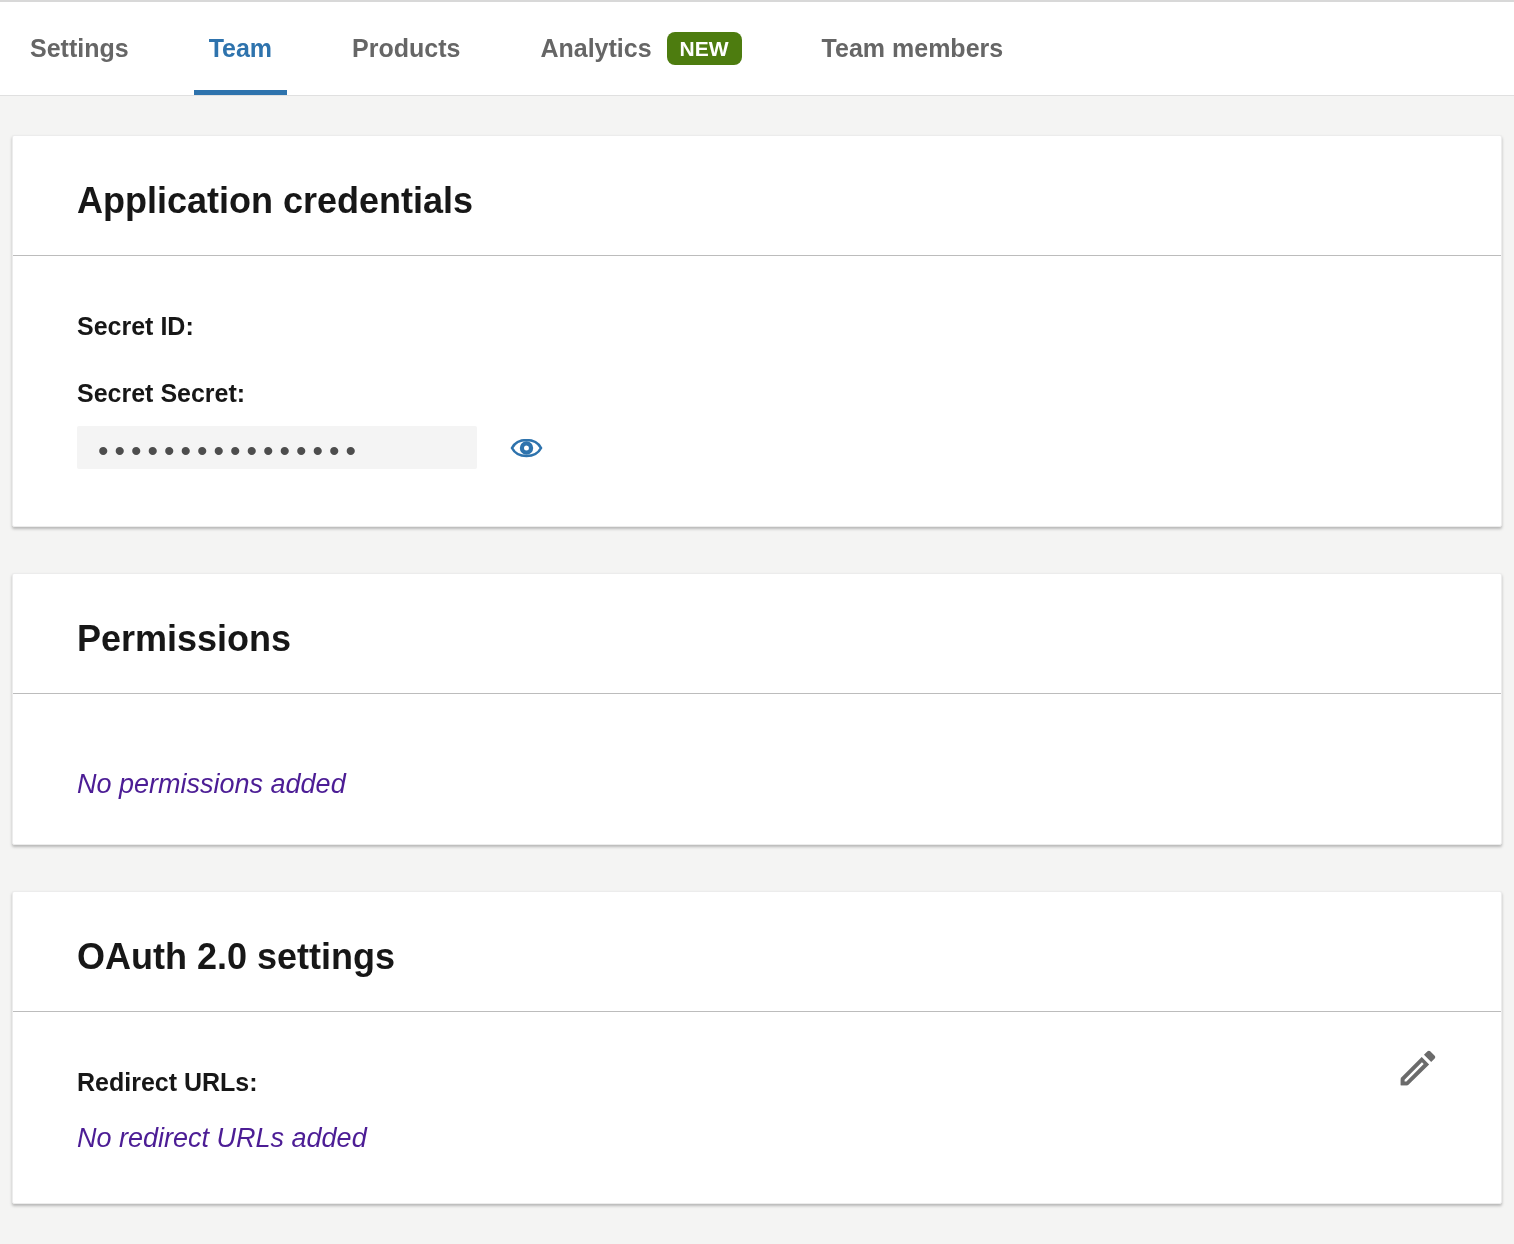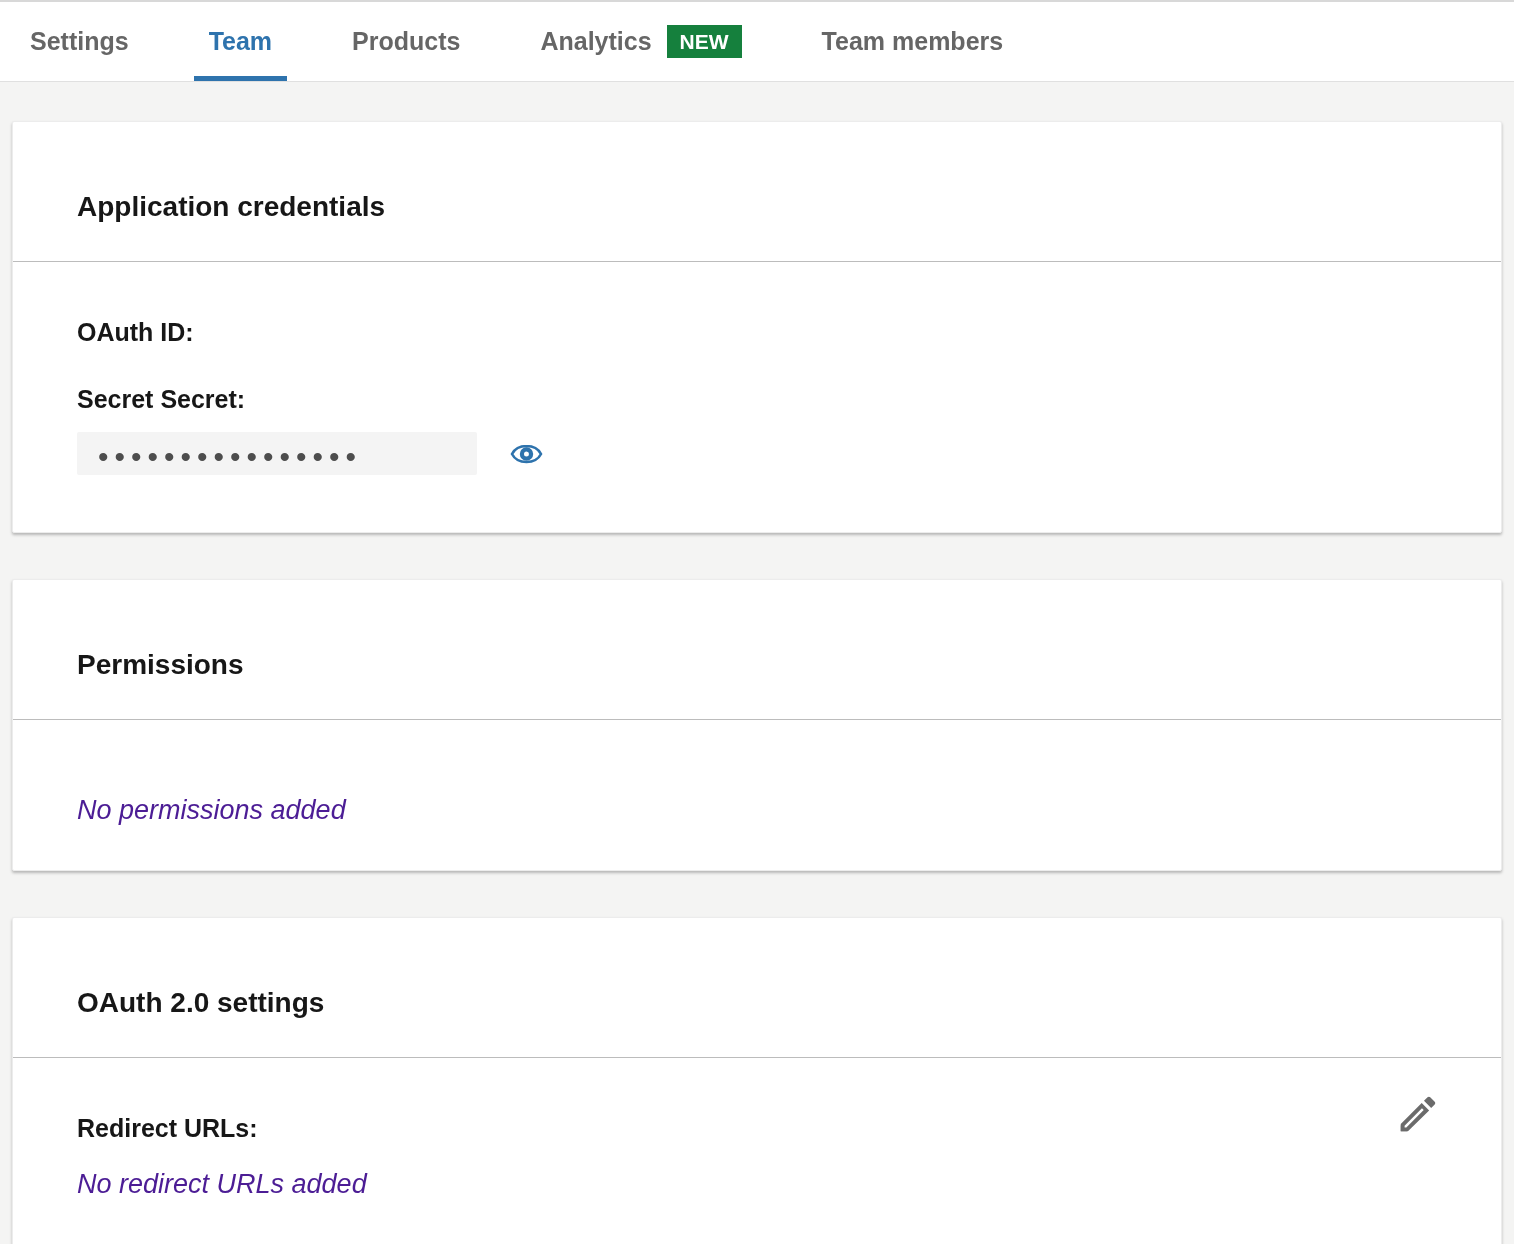--- a/index.html
+++ b/index.html
@@ -5,21 +5,21 @@
   * { margin: 0; padding: 0; box-sizing: border-box; }
   html, body {
     width: 1514px; height: 1244px;
     font-family: "Liberation Sans", "DejaVu Sans", sans-serif;
     background: #f4f4f3;
     overflow: hidden;
   }
 
   
   .tabbar {
-    height: 82px;
+    height: 96px;
     background: #ffffff;
     border-top: 2px solid #d8d8d8;
     border-bottom: 1px solid #e0e0e0;
     display: flex;
     align-items: stretch;
     padding-left: 15px;
   }
   .tab {
     display: flex;
     align-items: center;
@@ -35,48 +35,47 @@
   }
   .tab.active { color: #2e73ad; }
   .tab.active::after {
     content: "";
     position: absolute;
     left: 0; right: 0; bottom: 0;
     height: 5px;
     background: #2e73ad;
   }
   .badge {
-    background: #15803d;
+    background: #4d7c0f;
     color: #ffffff;
     font-size: 21px;
     font-weight: 700;
     padding: 6px 13px;
-    border-radius: 0;
+    border-radius: 8px;
     line-height: 1;
   }
 
   
   .content { padding: 39px 12px 0 12px; }
   .card {
     background: #ffffff;
     border: 1px solid #ececec;
     box-shadow: 0 2px 3px rgba(0,0,0,0.25);
     border-radius: 2px;
     margin-bottom: 46px;
   }
   .card-header {
     padding: 49px 64px 39px 64px;
     border-bottom: 1px solid #bcbcbc;
   }
   .card-title {
-    font-size: 28px;
+    font-size: 36px;
     font-weight: 700;
     color: #171717;
     line-height: 31px;
-    margin-top: 20px;
   }
 
   
   .cred-body { padding: 56px 64px 57px 64px; }
   .field-label {
     font-size: 25px;
     font-weight: 700;
     color: #171717;
     line-height: 29px;
     margin-bottom: 18px;
@@ -162,21 +161,21 @@
   </div>
 </nav>
 
 <main class="content">
 
   <section class="card">
     <div class="card-header">
       <h2 class="card-title">Application credentials</h2>
     </div>
     <div class="cred-body">
-      <div class="field-label">OAuth ID:</div>
+      <div class="field-label">Secret ID:</div>
 
       <div class="field-label secret-label">Secret Secret:</div>
       <div class="secret-row">
         <div class="field-box secret">••••••••••••••••</div>
         <button class="eye-btn">
           <svg width="33" height="32" viewBox="0 0 33 32" fill="none">
             <path d="M16.5 8C9.8 8 4.4 11.3 2 16c2.4 4.7 7.8 8 14.5 8S28.6 20.7 31 16c-2.4-4.7-7.8-8-14.5-8z" stroke="#2e73ad" stroke-width="2.6" fill="none"></path>
             <circle cx="16.5" cy="16" r="4.6" stroke="#2e73ad" stroke-width="4.2" fill="none"></circle>
           </svg>
         </button>

